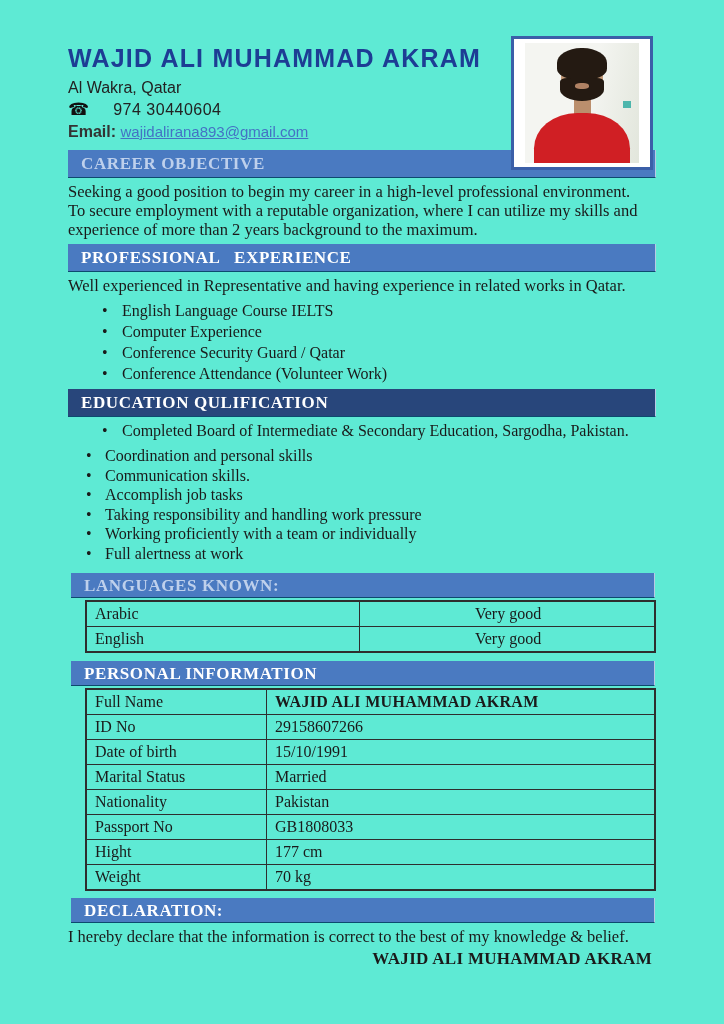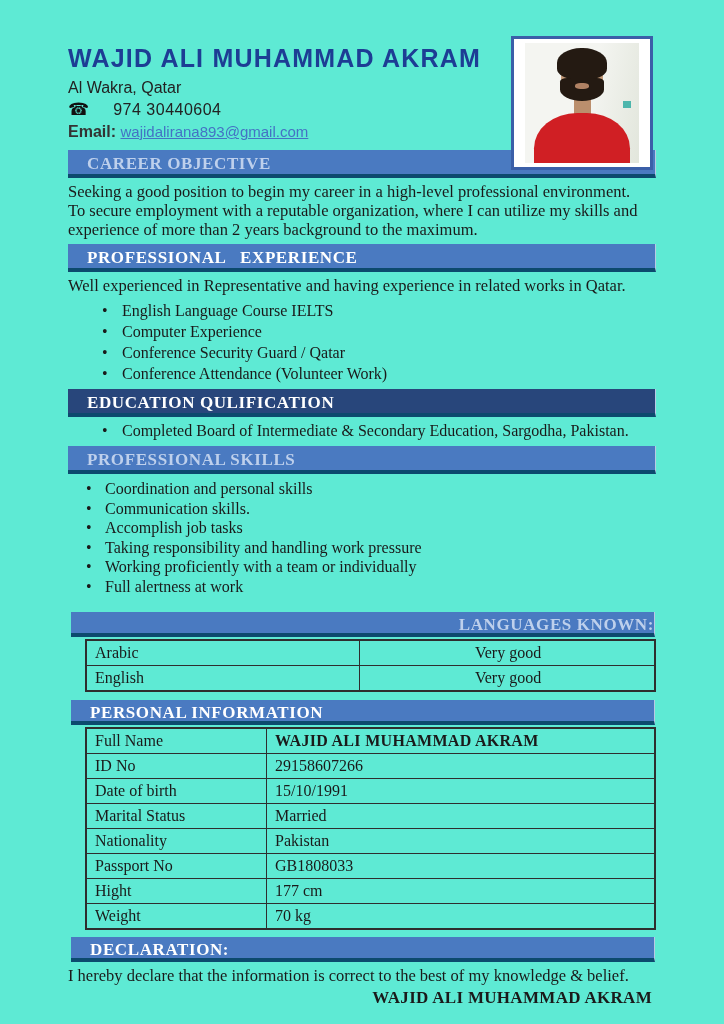--- a/index.html
+++ b/index.html
@@ -47,22 +47,22 @@
   .person-mouth { position:absolute; top:33%; left:44%; width:12%; height:5%; background:#b08264; border-radius:40%; }
   .person-hair {
     position:absolute; top:4%; left:28%; width:44%; height:26%;
     background:#241a12; border-radius:48% 48% 34% 34%;
   }
   .photo-accent { position:absolute; top:48%; right:7%; width:7%; height:6%; background:#4db6ac; }
 
   
   .bar {
     box-sizing:border-box; height:28px; line-height:28px; background:#4a7ac1;
-    padding-left:19px; margin-top:5px;
-    border-right:1px solid #b9c9e4; border-bottom:4px solid #0c4a6e;
+    padding-left:13px; margin-top:5px;
+    border-right:1px solid #b9c9e4; border-bottom:1px solid #0c4a6e;
   }
   .bar-title {
     font-weight:bold; font-size:17px; letter-spacing:0.6px; color:#ffffff;
     white-space:pre-wrap; font-family:"Liberation Serif", serif;
   }
   .bar.dark { background:#28467b; }
   .bar.tint .bar-title { color:#bed0ec; }
   .bar.sub { margin-left:3px; width:584px; height:25px; line-height:25px; }
 
   
@@ -140,33 +140,30 @@
       <li>Conference Attendance (Volunteer Work)</li>
     </ul>
 
     <div class="bar dark">
       <span class="bar-title">EDUCATION QULIFICATION</span>
     </div>
     <ul class="dotlist" style="margin-top:3px;">
       <li>Completed Board of Intermediate &amp; Secondary Education, Sargodha, Pakistan.</li>
     </ul>
 
-    <div class="bar tint">
-      <span class="bar-title">PROFESSIONAL SKILLS</span>
-    </div>
     <ul class="dotlist tight">
       <li>Coordination and personal skills</li>
       <li>Communication skills.</li>
       <li>Accomplish job tasks</li>
       <li>Taking responsibility and handling work pressure</li>
       <li>Working proficiently with a team or individually</li>
       <li>Full alertness at work</li>
     </ul>
 
-    <div class="bar tint sub" style="margin-top:16px;text-align:right;">
+    <div class="bar tint sub" style="margin-top:10px;">
       <span class="bar-title">LANGUAGES KNOWN:</span>
     </div>
     <table class="grid">
       <tbody>
         <tr>
           <td class="lang-col-a">Arabic</td>
           <td class="lang-col-b center">Very good</td>
         </tr>
         <tr>
           <td>English</td>

